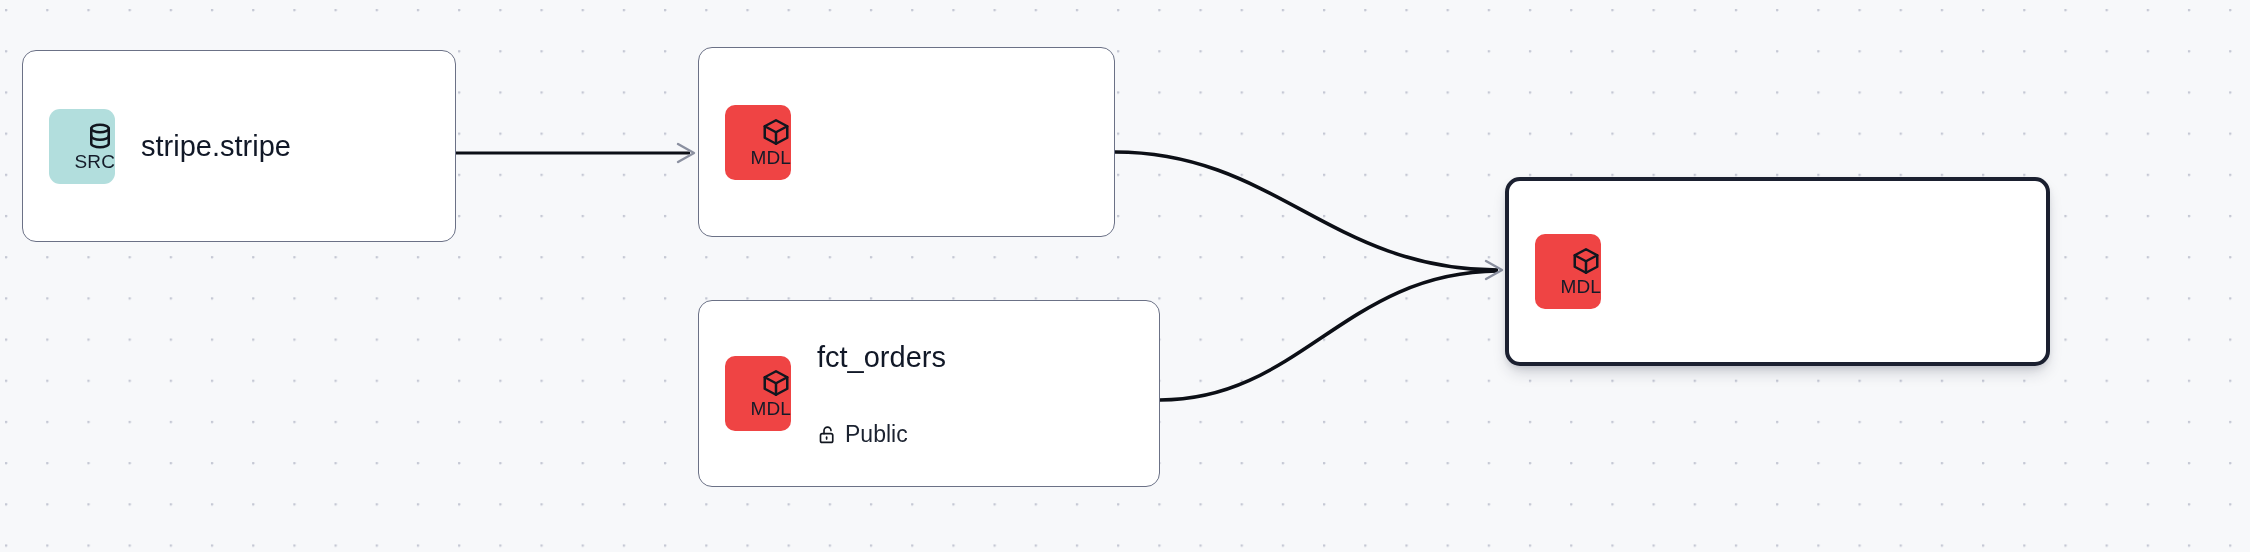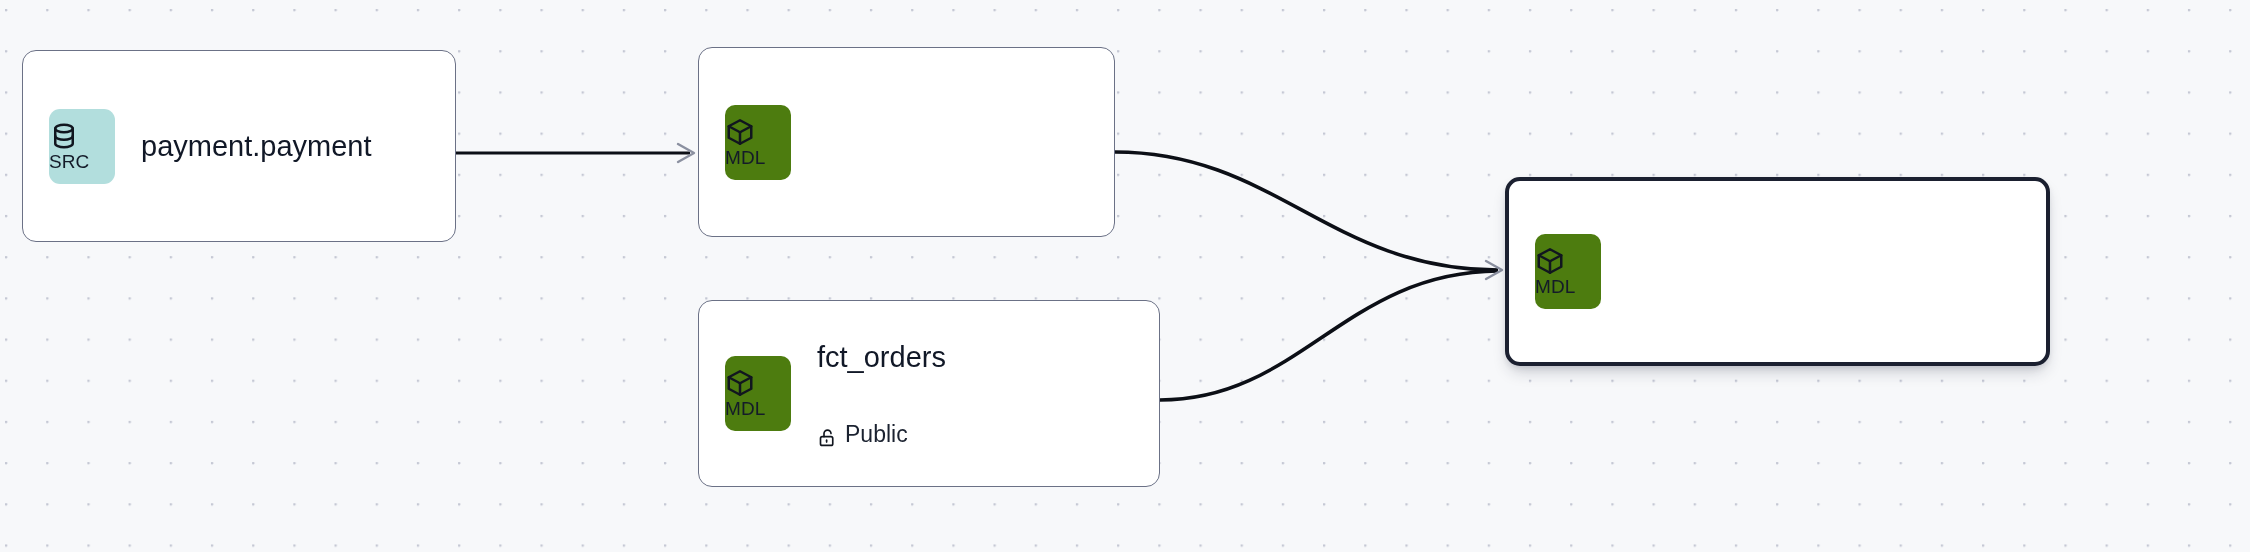--- a/index.html
+++ b/index.html
@@ -50,26 +50,26 @@
                 0 3px 7px -2px rgba(30,38,60,0.14);
   }
 
   .badge {
     flex: 0 0 auto;
     width: 66px;
     height: 75px;
     border-radius: 11px;
     display: flex;
     flex-direction: column;
-    align-items: flex-start;
+    align-items: flex-end;
     justify-content: center;
     gap: 0px;
   }
   .badge.src { background: #b2dedd; }
-  .badge.mdl { background: #4d7c0f; border-radius: 10px; }
+  .badge.mdl { background: #ef4444; border-radius: 10px; }
 
   .badge svg { display: block; }
 
   .badge-text {
     font-size: 19px;
     line-height: 20px;
     color: #141b29;
     letter-spacing: 0.1px;
     margin-top: 1px;
     font-family: "Liberation Sans", "DejaVu Sans", sans-serif;
@@ -86,21 +86,21 @@
   .node-title {
     font-size: 29px;
     line-height: 34px;
     color: #111827;
     white-space: nowrap;
     font-family: "Liberation Sans", "DejaVu Sans", sans-serif;
   }
 
   .node-sub {
     display: flex;
-    align-items: flex-end;
+    align-items: center;
     gap: 7px;
     font-size: 23px;
     line-height: 27px;
     color: #1b2230;
     margin-top: 44px;
   }
   .node-sub .sub-label { white-space: nowrap; }
 
   
 </style>
@@ -124,21 +124,21 @@
   <div class="node" style="left:22px; top:50px; width:434px; height:192px;">
     <div class="badge src">
       <svg width="30" height="30" viewBox="0 0 24 24" fill="none" stroke="#11161f" stroke-width="2" stroke-linecap="round" stroke-linejoin="round">
         <ellipse cx="12" cy="6" rx="7" ry="3"></ellipse>
         <path d="M5 6v12c0 1.66 3.13 3 7 3s7-1.34 7-3V6"></path>
         <path d="M5 12c0 1.66 3.13 3 7 3s7-1.34 7-3"></path>
       </svg>
       <span class="badge-text">SRC</span>
     </div>
     <div class="node-body">
-      <div class="node-title">payment.payment</div>
+      <div class="node-title">stripe.stripe</div>
     </div>
   </div>
 
   <div class="node" style="left:698px; top:47px; width:417px; height:190px;">
     <div class="badge mdl">
       <svg width="30" height="30" viewBox="0 0 24 24" fill="none" stroke="#11161f" stroke-width="2" stroke-linecap="round" stroke-linejoin="round">
         <path d="M12 2.6 21 7.4v9.2L12 21.4 3 16.6V7.4z"></path>
         <path d="M3 7.4 12 12.2 21 7.4"></path>
         <path d="M12 12.2V21.4"></path>
       </svg>

